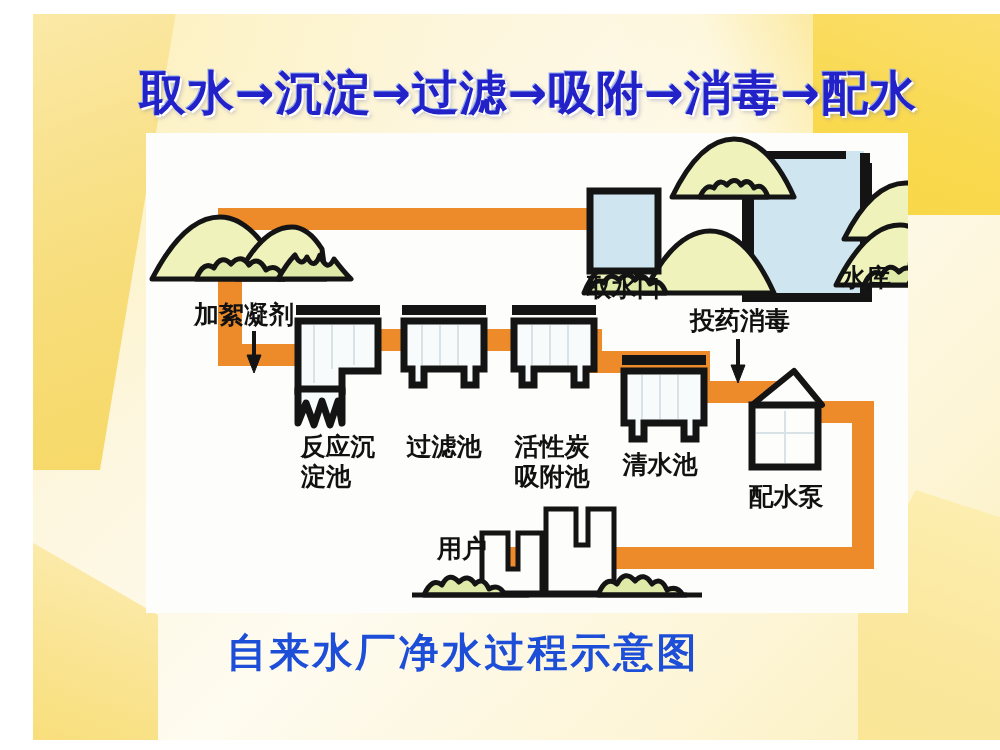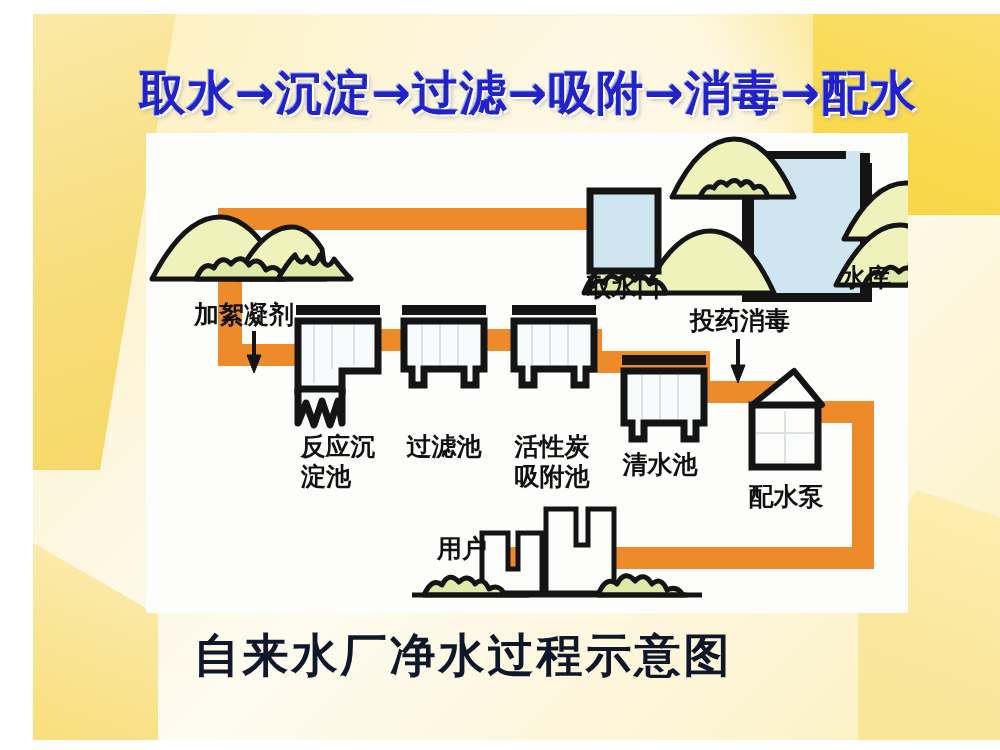--- a/index.html
+++ b/index.html
@@ -47,21 +47,21 @@
   }
 
   
   .panel{position:absolute;left:118px;top:133px;width:762px;height:480px;background:#fdfdfb;}
   .panel-svg{position:absolute;left:0;top:0;}
 
   
   .caption{
     position:absolute;left:0;top:625px;width:870px;text-align:center;
     font-family:"DejaVu Sans","Liberation Sans",sans-serif;
-    font-size:46px;font-weight:bold;color:#0f172a;letter-spacing:3px;
+    font-size:40px;font-weight:bold;color:#1d4ed8;letter-spacing:3px;
   }
   .dlabel{font-family:"DejaVu Sans","Liberation Sans",sans-serif;font-weight:bold;fill:#111;}
 </style>
 </head>
 <body>
 
 <div id="stage">
 
   <div class="bg-base"></div>
   <div class="bg-tl-soft"></div>

